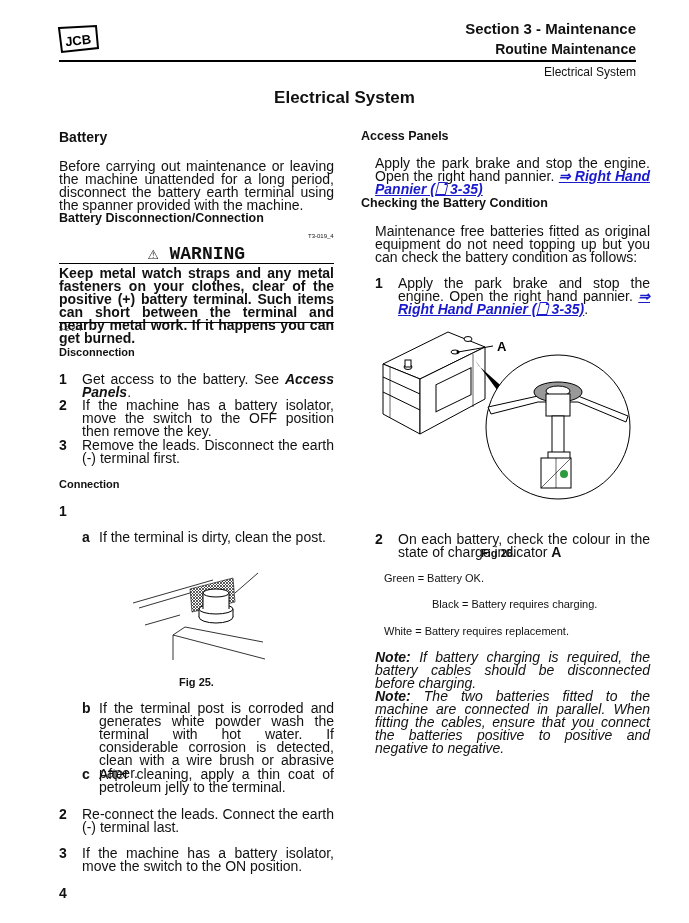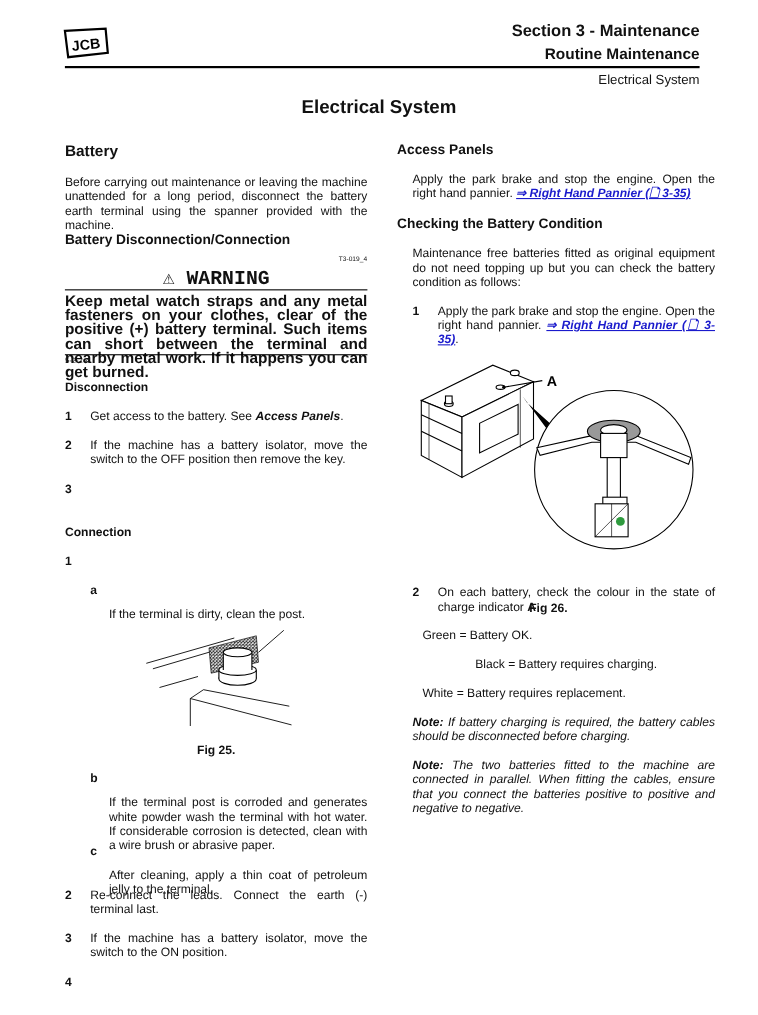--- a/index.html
+++ b/index.html
@@ -6,32 +6,32 @@
   body { width:689px; height:923px; position:relative; overflow:hidden;
          font-family:"Liberation Sans", sans-serif; color:#111; }
   .abs { position:absolute; }
   .logo { left:56px; top:24px; width:44px; height:30px; }
   .hdr1 { right:53px; top:20px; font-size:15px; font-weight:bold; }
   .hdr2 { right:53px; top:41px; font-size:14px; font-weight:bold; }
   .rule { left:59px; right:53px; top:60px; height:2px; background:#000; }
   .hdr3 { right:53px; top:65px; font-size:12px; }
   .title { left:0; right:0; top:88px; text-align:center; font-size:17px; font-weight:bold; }
 
-  .col { position:absolute; font-size:11px; line-height:13px; }
+  .col { position:absolute; font-size:14px; line-height:13px; }
   .left { left:59px; width:275px; }
   .right { left:375px; width:275px; }
   .h2 { font-size:14px; font-weight:bold; }
   .h3 { font-size:12.5px; font-weight:bold; }
   .h4 { font-size:11px; font-weight:bold; }
   p { margin:0; }
   .just { text-align:justify; }
   .num { position:absolute; left:0; font-weight:bold; }
   .txt { position:absolute; left:23px; right:0; text-align:justify; }
   .sub .num { left:23px; }
-  .sub .txt { left:40px;margin-top:22px; }
+  .sub .txt { left:40px; }
   .warn-head { text-align:center; font-size:18px; font-weight:bold;font-family:Liberation Mono, monospace; }
   .warn-body { font-weight:bold; font-size:14px; line-height:13px; text-align:justify; }
   .hr { height:1px; background:#000; }
   .tiny { font-size:6px; }
   a.link { color:#1a1acc; font-weight:bold; font-style:italic; text-decoration:underline; }
   .fig-cap { font-weight:bold; font-size:11px; text-align:center; }
   .note { font-style:italic; text-align:justify; }
 </style>
 </head>
 <body>
@@ -64,20 +64,21 @@
 <div class="col left" style="top:373px;height:14px;">
   <span class="num">1</span>
   <span class="txt"><span>Get access to the battery. See </span><b><i>Access Panels</i></b><span>.</span></span>
 </div>
 <div class="col left" style="top:399px;height:28px;">
   <span class="num">2</span>
   <span class="txt">If the machine has a battery isolator, move the switch to the OFF position then remove the key.</span>
 </div>
 <div class="col left" style="top:439px;height:28px;">
   <span class="num">3</span>
+  <span class="txt">Remove the leads. Disconnect the earth (-) terminal first.</span>
 </div>
 
 <div class="abs h4" style="left:59px;top:478px;">Connection</div>
 
 <div class="col left" style="top:505px;height:14px;">
   <span class="num">1</span>
 </div>
 <div class="col left sub" style="top:531px;height:14px;">
   <span class="num">a</span>
   <span class="txt">If the terminal is dirty, clean the post.</span>

